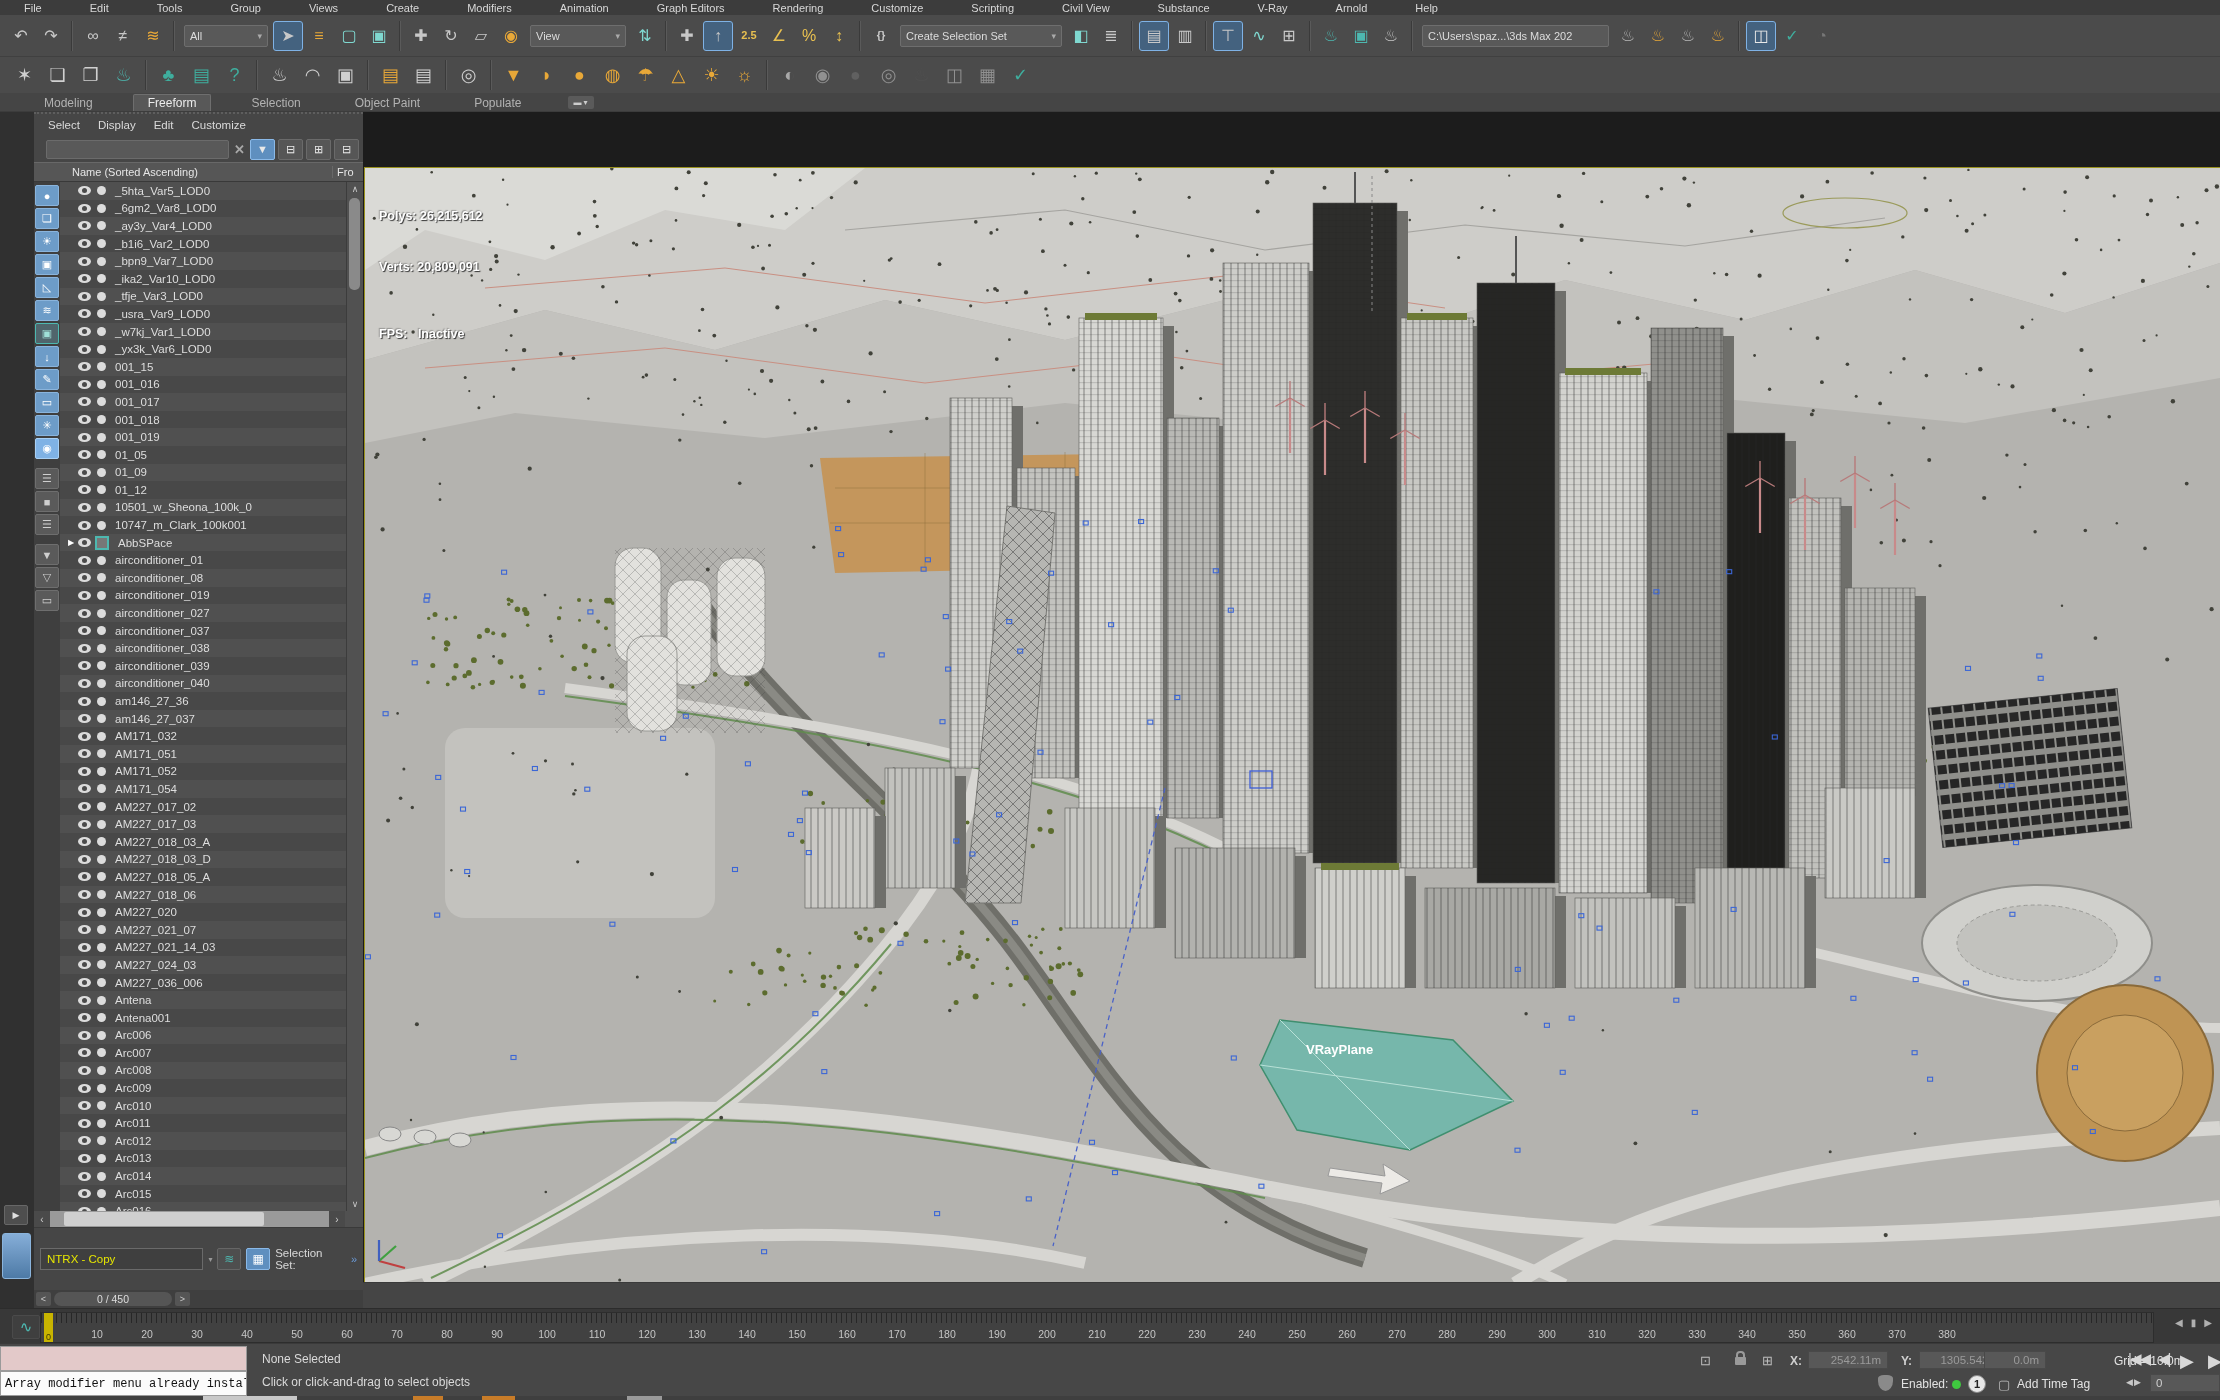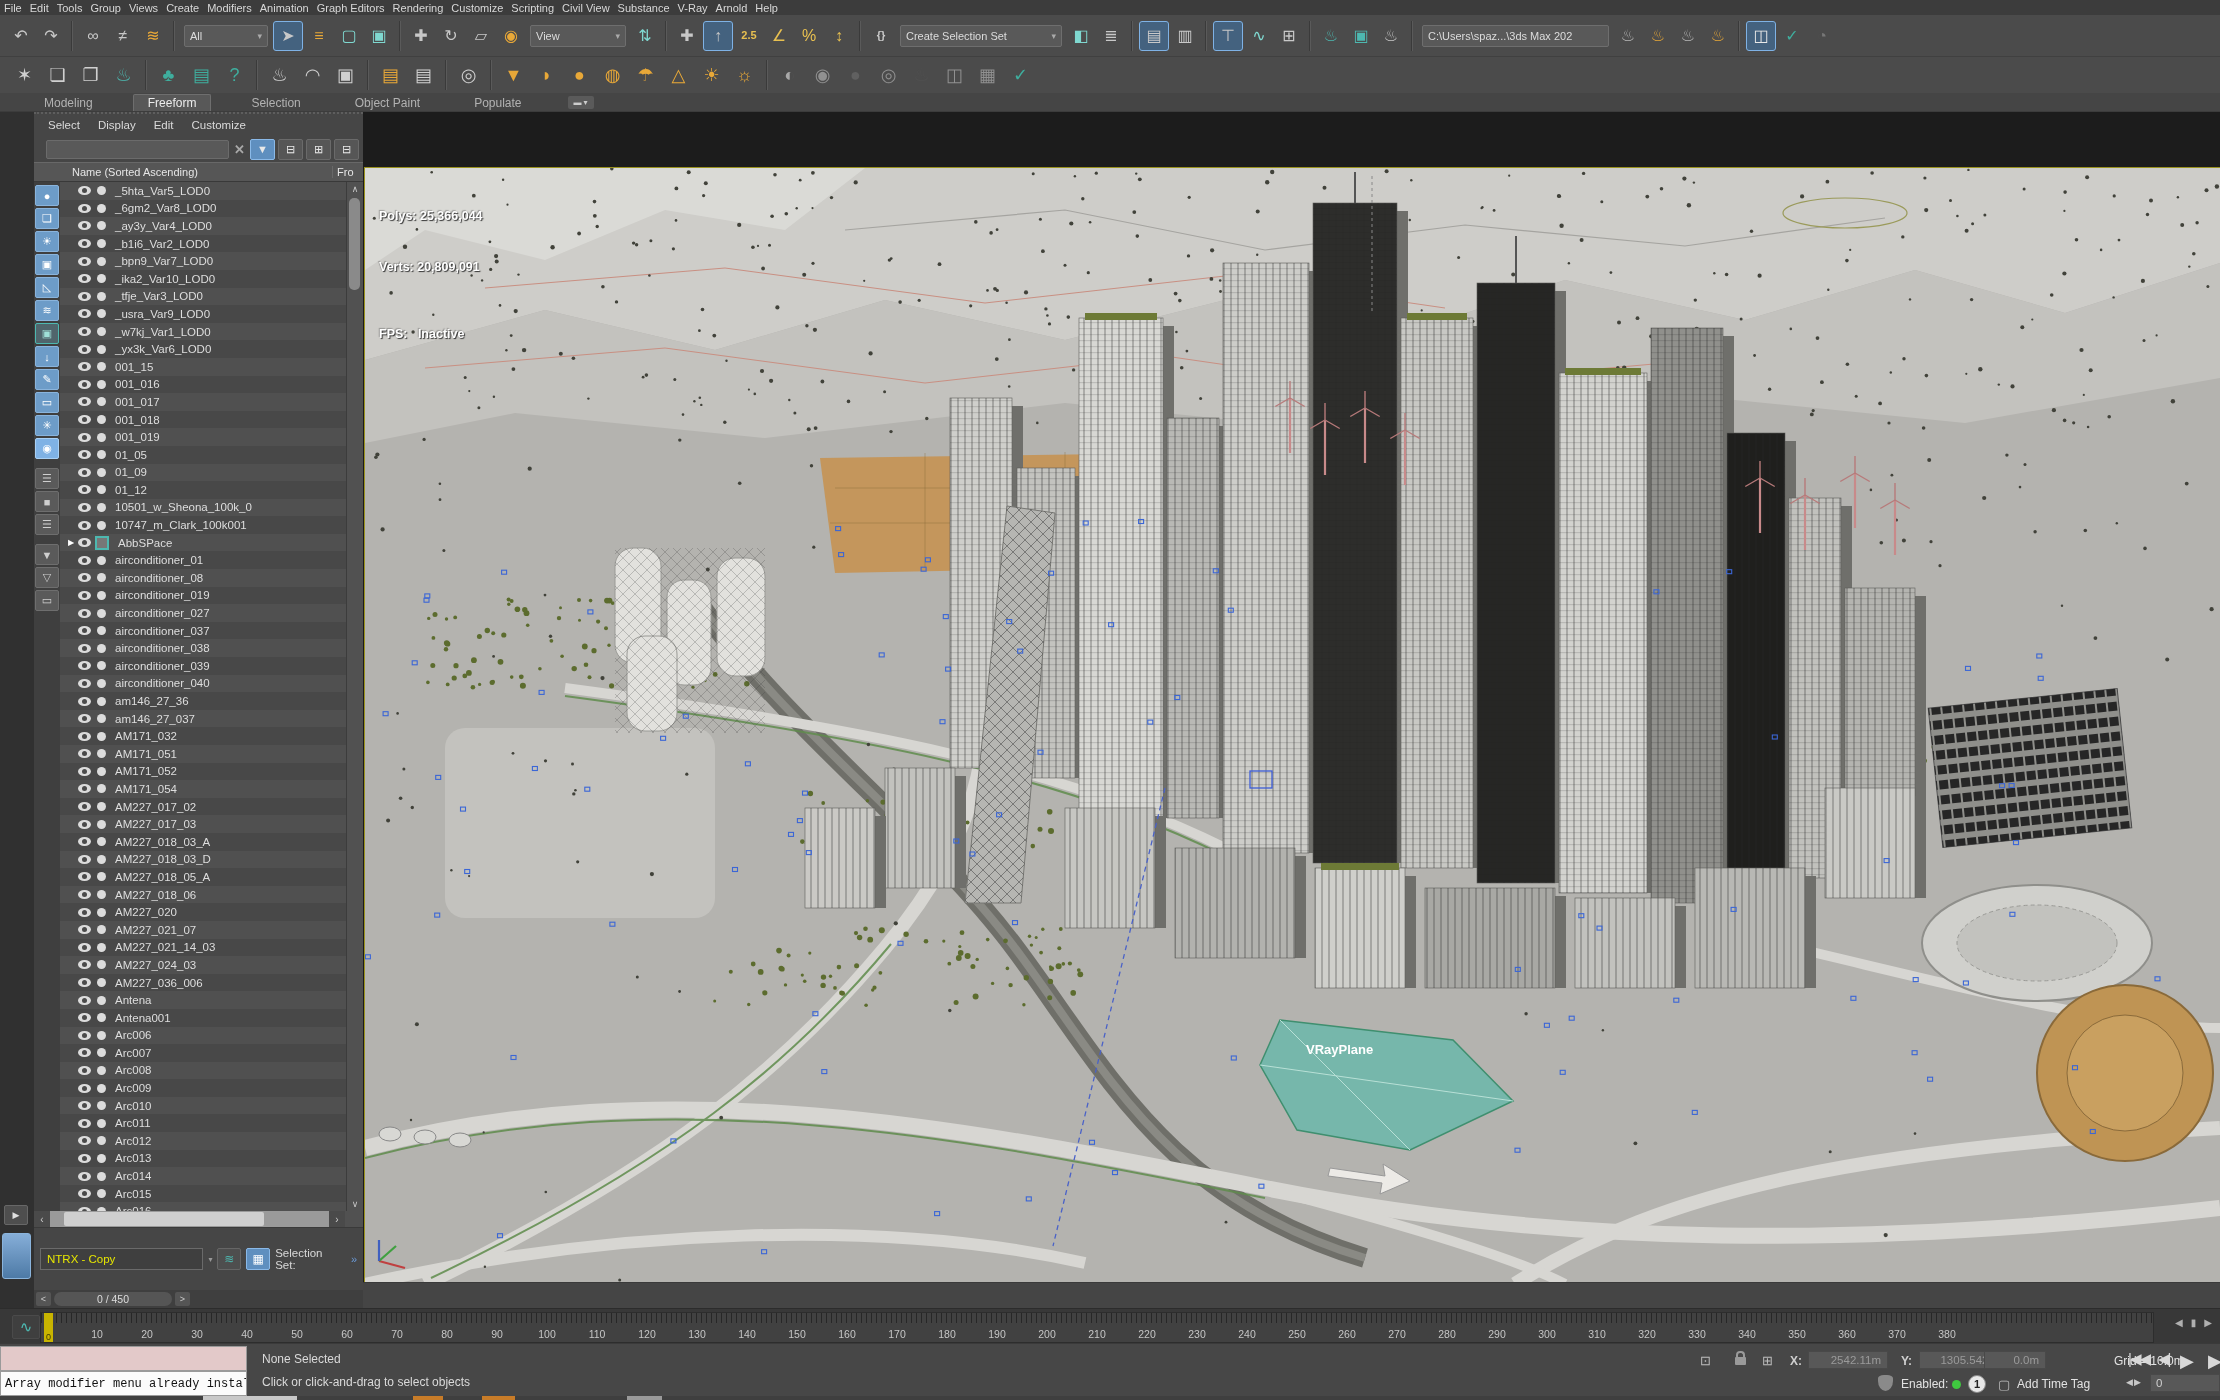--- a/index.html
+++ b/index.html
@@ -1,21 +1,21 @@
 <!DOCTYPE html>
 <html><head>
 <meta charset="utf-8">
 <style>
   html,body{margin:0;padding:0;background:#2a2a2a;}
   #app{position:relative;width:2220px;height:1400px;background:#454545;overflow:hidden;
        font-family:"Liberation Sans",sans-serif;color:#d6d6d6;-webkit-font-smoothing:antialiased;}
   
   .menubar{position:absolute;left:0;top:0;width:100%;height:15px;background:#3c3c3c;
            display:flex;align-items:center;font-size:11px;color:#d8d8d8;}
-  .mi{padding:0 4px;cursor:default;white-space:nowrap;}
+  .mi{padding:0 24px;cursor:default;white-space:nowrap;}
   
   .tb1{position:absolute;left:0;top:15px;width:100%;height:42px;background:#4b4b4b;
        display:flex;align-items:center;padding-left:6px;box-sizing:border-box;border-bottom:1px solid #404040;}
   .tb2{position:absolute;left:0;top:57px;width:100%;height:36px;background:#4b4b4b;
        display:flex;align-items:center;padding-left:8px;box-sizing:border-box;}
   .ticon{width:28px;height:28px;margin:0 1px;display:flex;align-items:center;justify-content:center;
          border-radius:3px;flex:0 0 auto;}
   .tb2 .ticon{width:31px;height:30px;}
   .ticon span{font-size:16px;color:#c8c8c8;line-height:1;}
   .tb2 .ticon span{font-size:18px;}
@@ -1795,21 +1795,21 @@
           <ellipse cx="95" cy="972" rx="11" ry="7"></ellipse>
         </g>
 
         <g stroke-width="2.2" fill="none">
           <path d="M14,1093 l26,7" stroke="#c04040"></path>
           <path d="M14,1093 l17,-15" stroke="#40a040"></path>
           <path d="M14,1093 l0,-21" stroke="#4060c0"></path>
         </g>
       </svg>
       <div class="stats">
-        <div>Polys: 25,366,044</div>
+        <div>Polys: 26,215,612</div>
         <div>Verts: 20,809,091</div>
         <div class="fps">FPS:   Inactive</div>
       </div>
     </div>
     <div class="vbottom"></div>
   </div>
 
   <div class="ruler">
     <div class="curveico">∿</div>
     <div class="rtrack">

